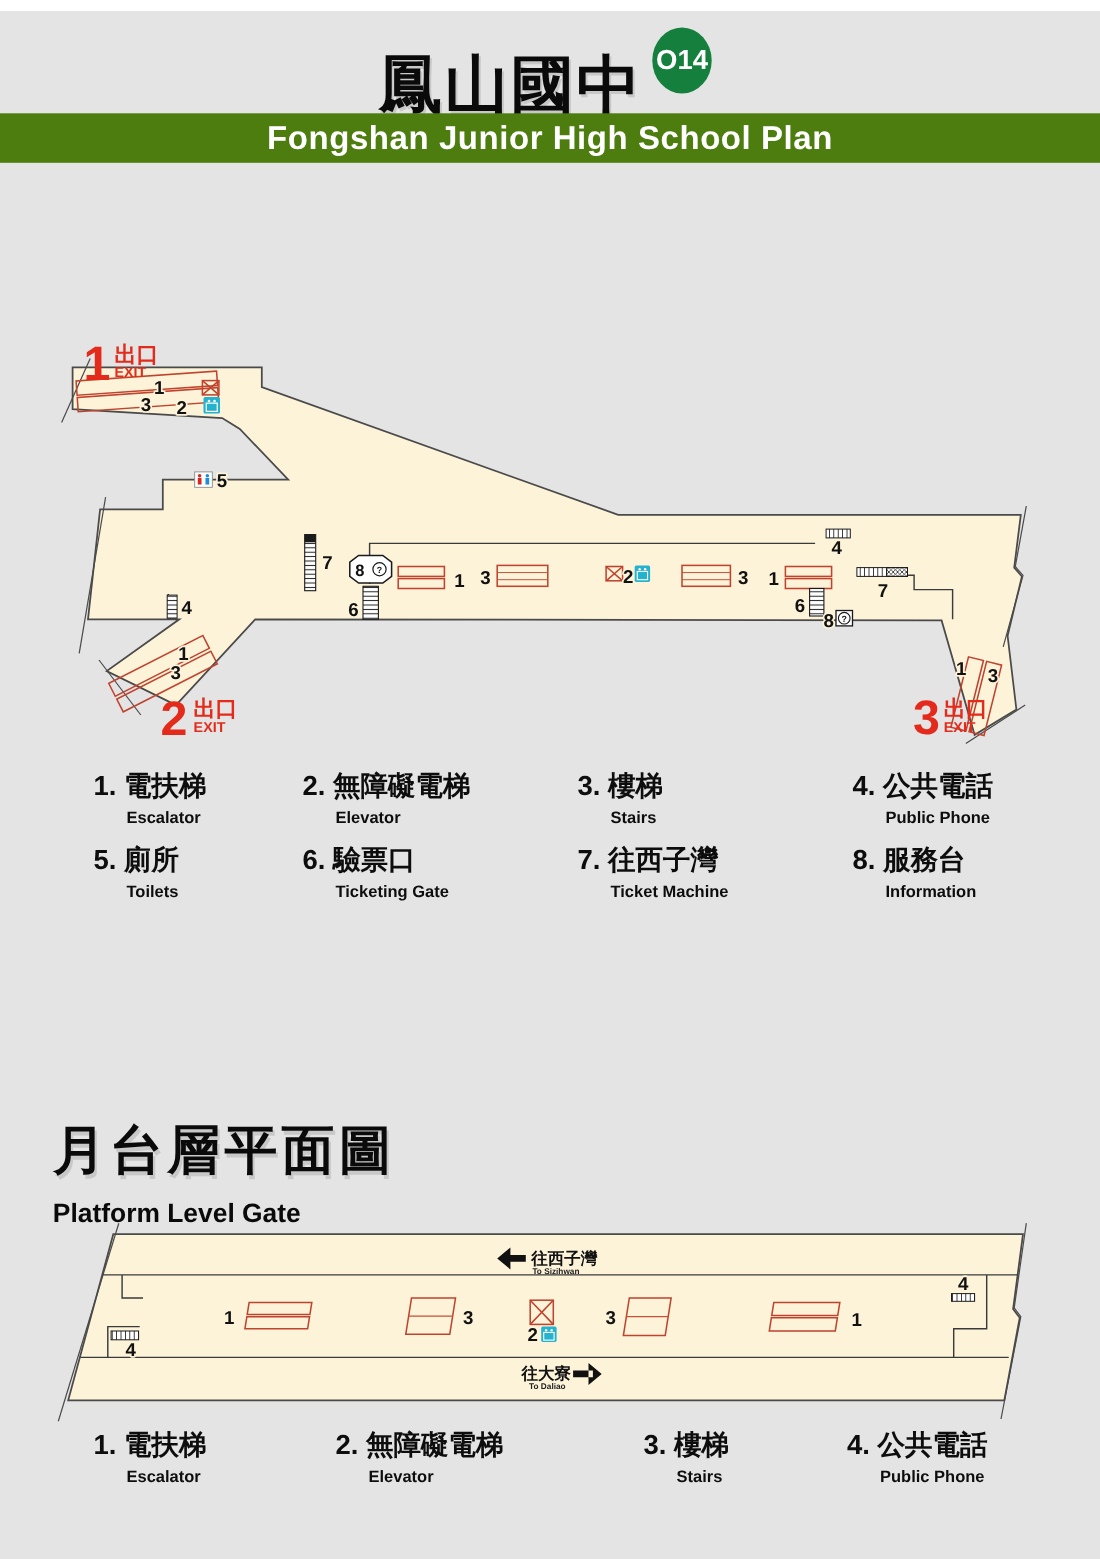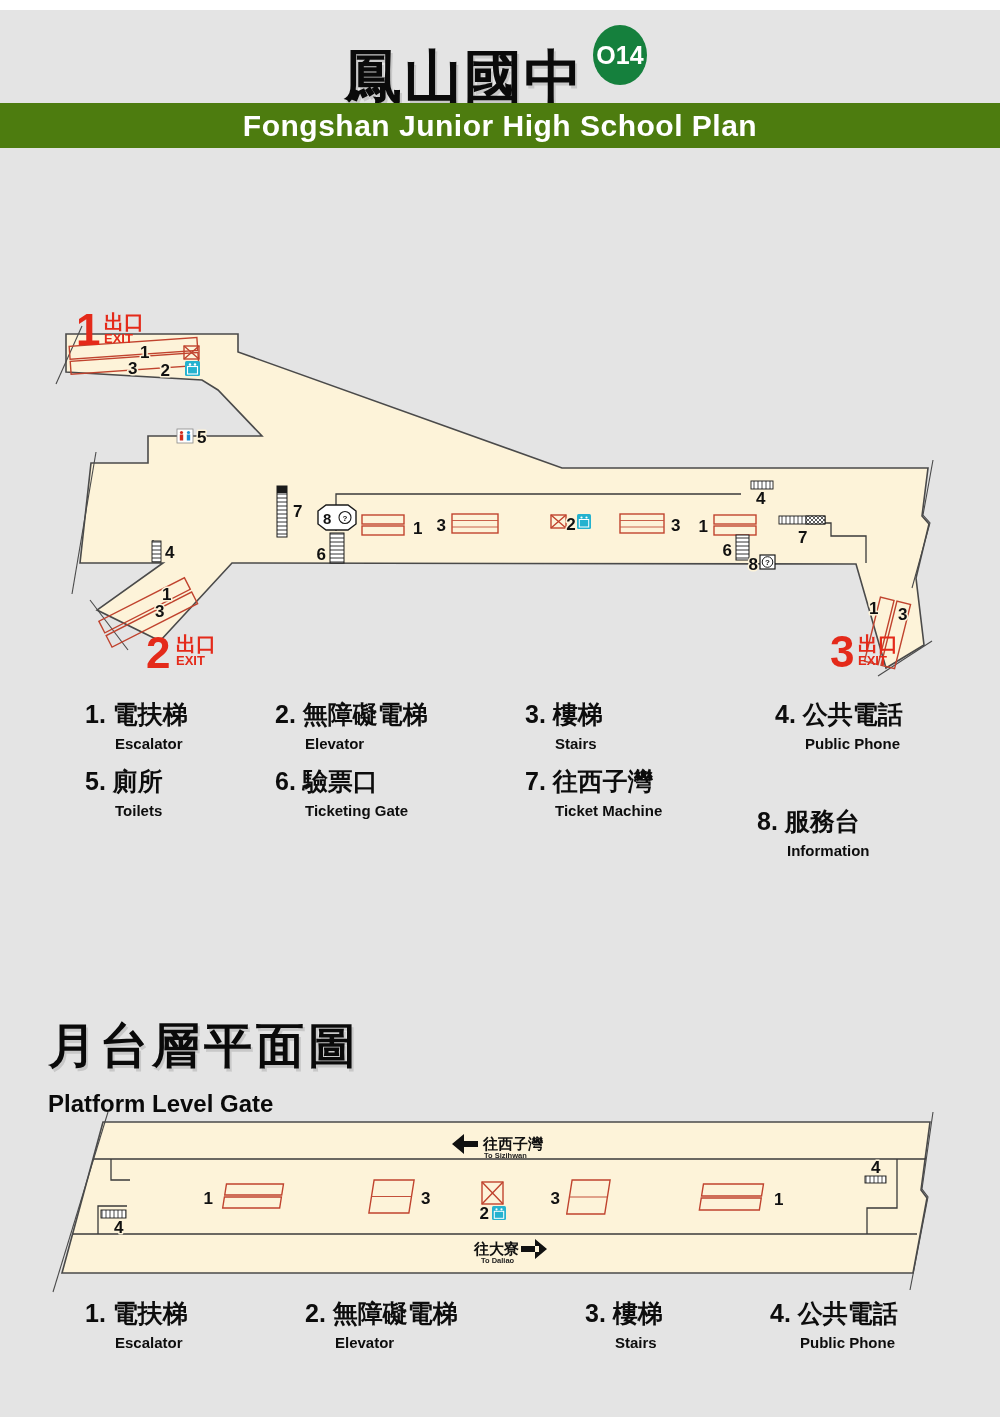--- a/index.html
+++ b/index.html
@@ -249,21 +249,21 @@
     <div class="leg-en">Toilets</div>
   </div>
   <div class="leg-item" style="left:275px;top:765px;">
     <div class="leg-line1"><span>6.</span> <span>驗票口</span></div>
     <div class="leg-en">Ticketing Gate</div>
   </div>
   <div class="leg-item" style="left:525px;top:765px;">
     <div class="leg-line1"><span>7.</span> <span>往西子灣</span></div>
     <div class="leg-en">Ticket Machine</div>
   </div>
-  <div class="leg-item" style="left:757px;top:765px;margin-top:40px;">
+  <div class="leg-item" style="left:775px;top:765px;">
     <div class="leg-line1"><span>8.</span> <span>服務台</span></div>
     <div class="leg-en">Information</div>
   </div>
 
   <div class="section-head" style="top:1014px;">
     <div class="sec-cjk">月台層平面圖</div>
     <div class="sec-en">Platform Level Gate</div>
   </div>
 
   <svg style="top:1100px;" width="1000" height="210" viewBox="0 1100 1000 210">

